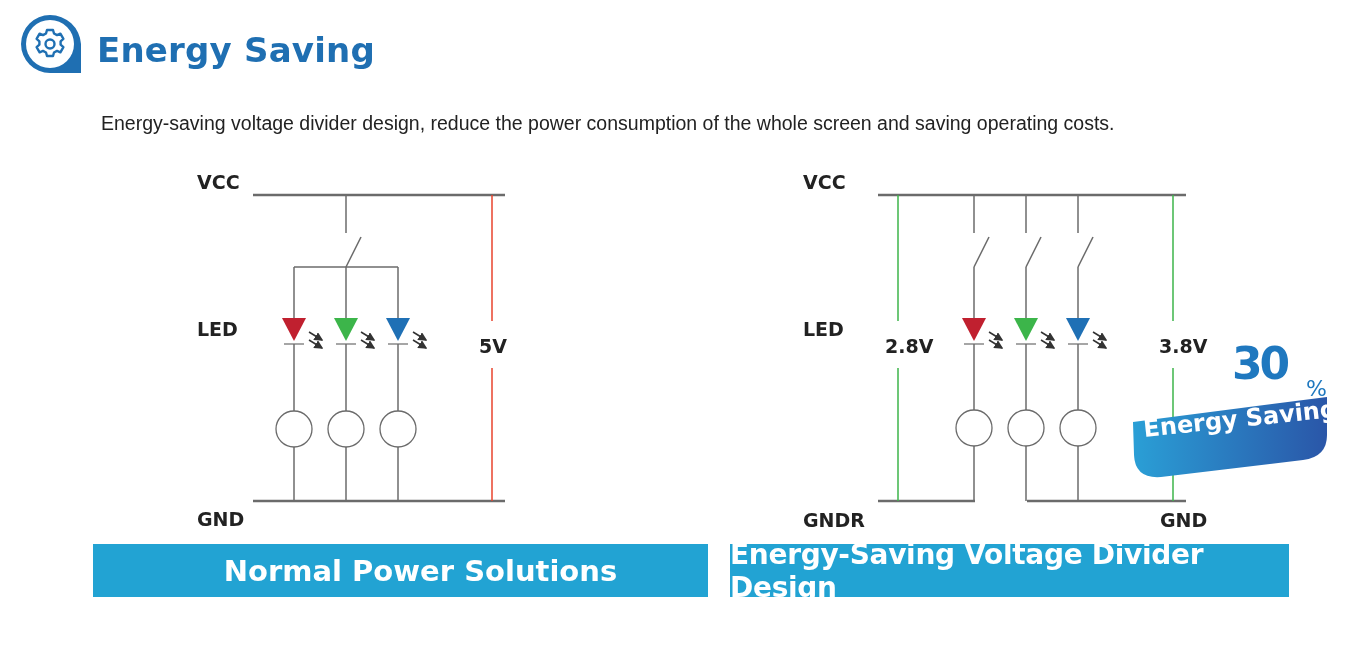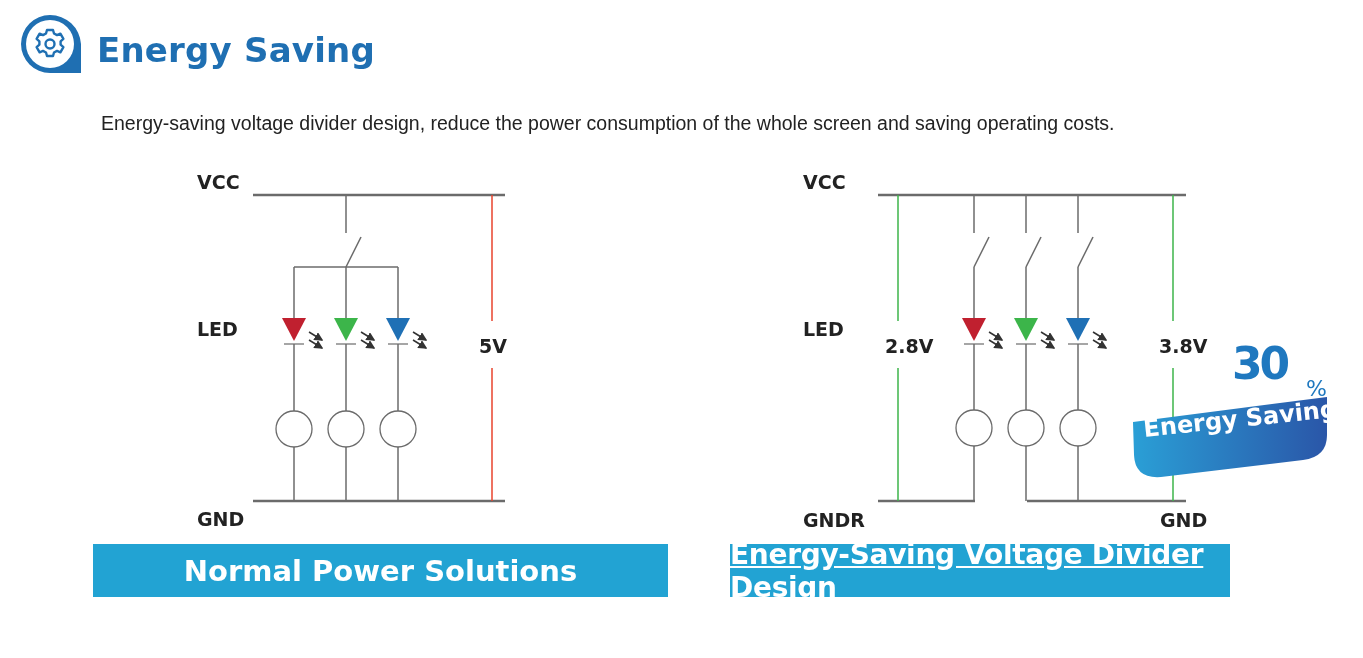--- a/index.html
+++ b/index.html
@@ -8,22 +8,22 @@
   .header-icon { position: absolute; left: 19px; top: 13px; width: 62px; height: 62px; }
   .page-title { position: absolute; left: 97px; top: 30px; font-size: 34px; font-weight: bold;
                 color: #1f6fb2; letter-spacing: 0.2px; font-family: "DejaVu Sans", sans-serif; }
   .subtitle { position: absolute; left: 93px; top: 112px; font-size: 19.5px; color: #222;
               font-family: "Liberation Sans", sans-serif; margin-left: 8px; }
   svg.diagram { position: absolute; left: 0; top: 0; }
   .lbl { font-family: "DejaVu Sans", sans-serif; font-weight: bold; font-size: 19px; fill: #222; }
   .caption { position: absolute; top: 544px; height: 53px; background: #22a3d3; color: #fff;
              font-size: 29px; font-weight: bold; display: flex; align-items: center;
              justify-content: center; font-family: "DejaVu Sans", sans-serif; }
-  .cap1 { left: 93px; width: 575px; }
-  .cap2 { left: 730px; width: 500px; letter-spacing: -0.3px; font-size: 28px; text-decoration: underline; }
+  .cap1 { left: 93px; width: 575px; padding-left: 40px; }
+  .cap2 { left: 730px; width: 559px; letter-spacing: -0.3px; font-size: 28px; }
   .badge-num { position: absolute; left: 1232px; top: 338px; font-size: 44px; font-weight: bold;
                color: #1f78bf; font-family: "DejaVu Sans", sans-serif; letter-spacing: -3px; }
   .badge-pct { position: absolute; left: 1306px; top: 376px; font-size: 22px; color: #1f78bf;
                font-family: "DejaVu Sans", sans-serif; }
   .badge-ribbon { position: absolute; left: 1131px; top: 395px; width: 196px; height: 84px; }
   .badge-text { position: absolute; left: 1145px; top: 415px; font-size: 24px; font-weight: bold;
                 color: #fff; transform: rotate(-6deg); transform-origin: left bottom;
                 font-family: "DejaVu Sans", sans-serif; }
 </style>
 </head>

